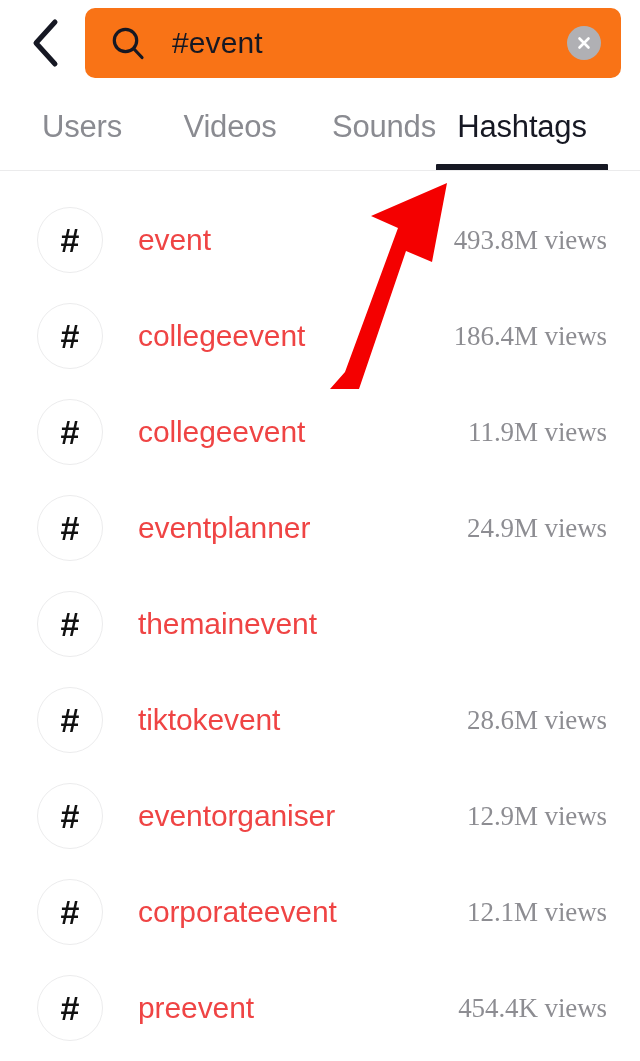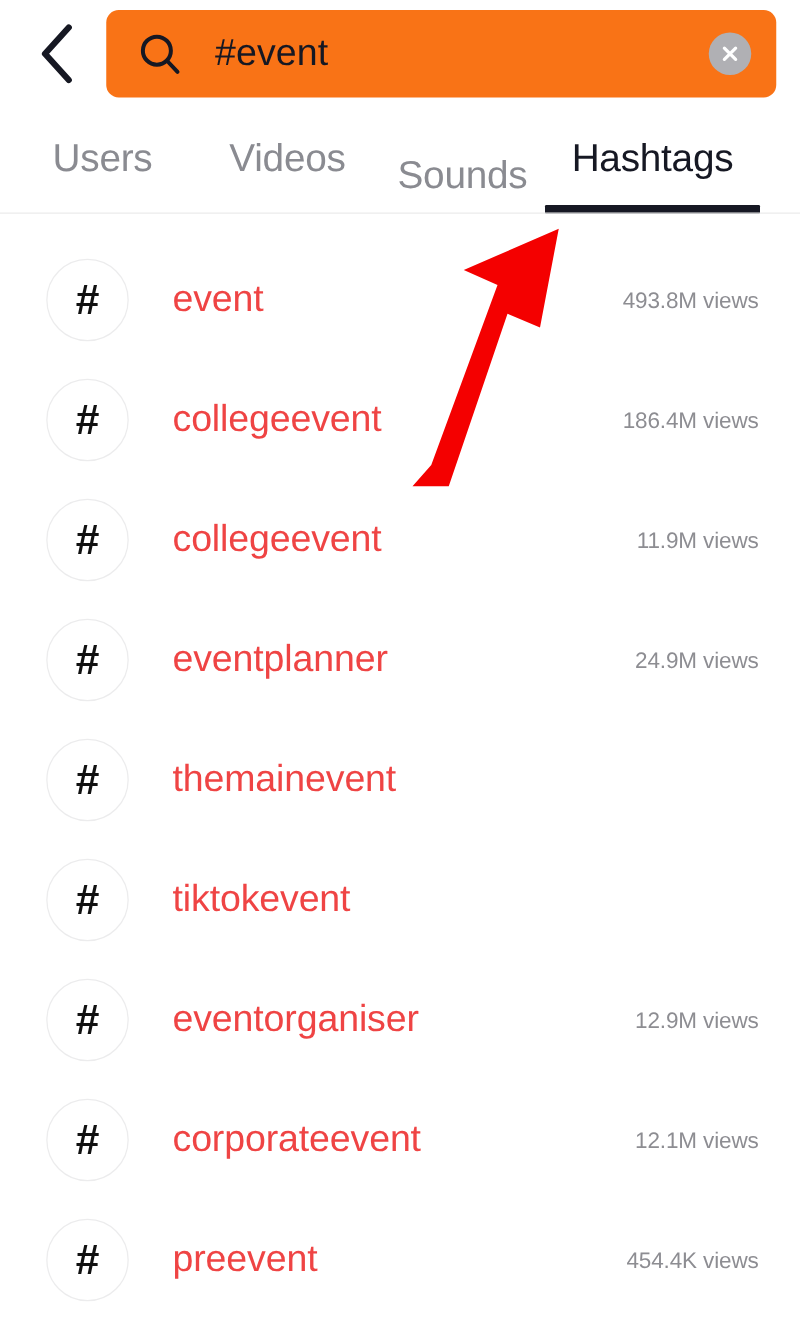--- a/index.html
+++ b/index.html
@@ -104,21 +104,21 @@
     bottom: 0;
     left: 50%;
     transform: translateX(-50%);
     width: 172px;
     height: 7px;
     background: #161823;
     border-radius: 1px;
   }
   .tab-0 { left: 4px;   width: 156px; }
   .tab-1 { left: 146px; width: 168px; }
-  .tab-2 { left: 290px; width: 160px; align-items: center; }
+  .tab-2 { left: 304px; width: 160px; }
   .tab-3 { left: 436px; width: 172px; }
 
   .tabs-divider {
     position: absolute;
     left: 0; top: 170px;
     width: 640px;
     height: 1px;
     background: #ebebec;
   }
 
@@ -153,24 +153,25 @@
   .hash-name {
     margin-left: 35px;
     font-size: 30px;
     color: #ef4444;
     font-weight: 500;
     white-space: nowrap;
     letter-spacing: -0.1px;
   }
   .hash-views {
     margin-left: auto;
-    font-size: 18px;
+    font-size: 27px;
     color: #8d8d92;
     white-space: nowrap;
     letter-spacing: -0.1px;
+    font-family: Liberation Serif, serif;
   }
 
   
   .annotation-arrow {
     position: absolute;
     left: 0; top: 0;
     width: 640px; height: 1061px;
     pointer-events: none;
   }
 </style>
@@ -247,20 +248,21 @@
       <div class="hash-name">eventplanner</div>
       <div class="hash-views">24.9M views</div>
     </div>
     <div class="list-item">
       <div class="hash-badge">#</div>
       <div class="hash-name">themainevent</div>
     </div>
     <div class="list-item">
       <div class="hash-badge">#</div>
       <div class="hash-name">tiktokevent</div>
+      <div class="hash-views">28.6M views</div>
     </div>
     <div class="list-item">
       <div class="hash-badge">#</div>
       <div class="hash-name">eventorganiser</div>
       <div class="hash-views">12.9M views</div>
     </div>
     <div class="list-item">
       <div class="hash-badge">#</div>
       <div class="hash-name">corporateevent</div>
       <div class="hash-views">12.1M views</div>

